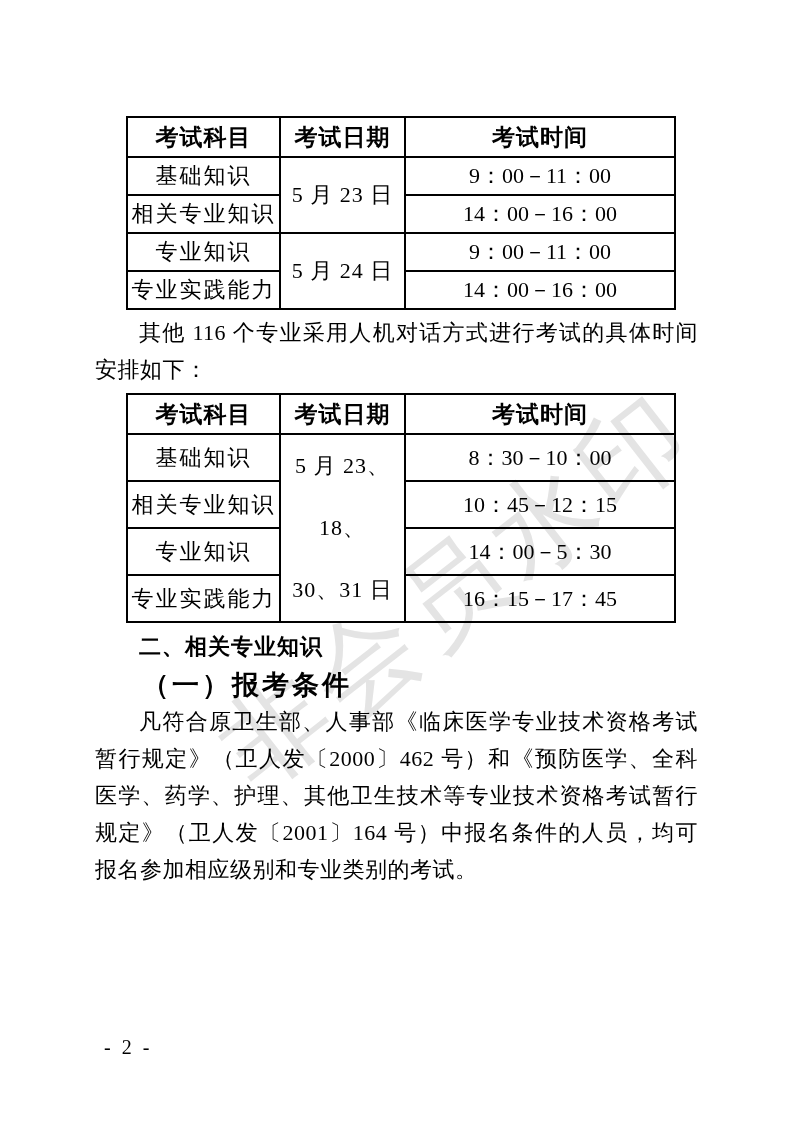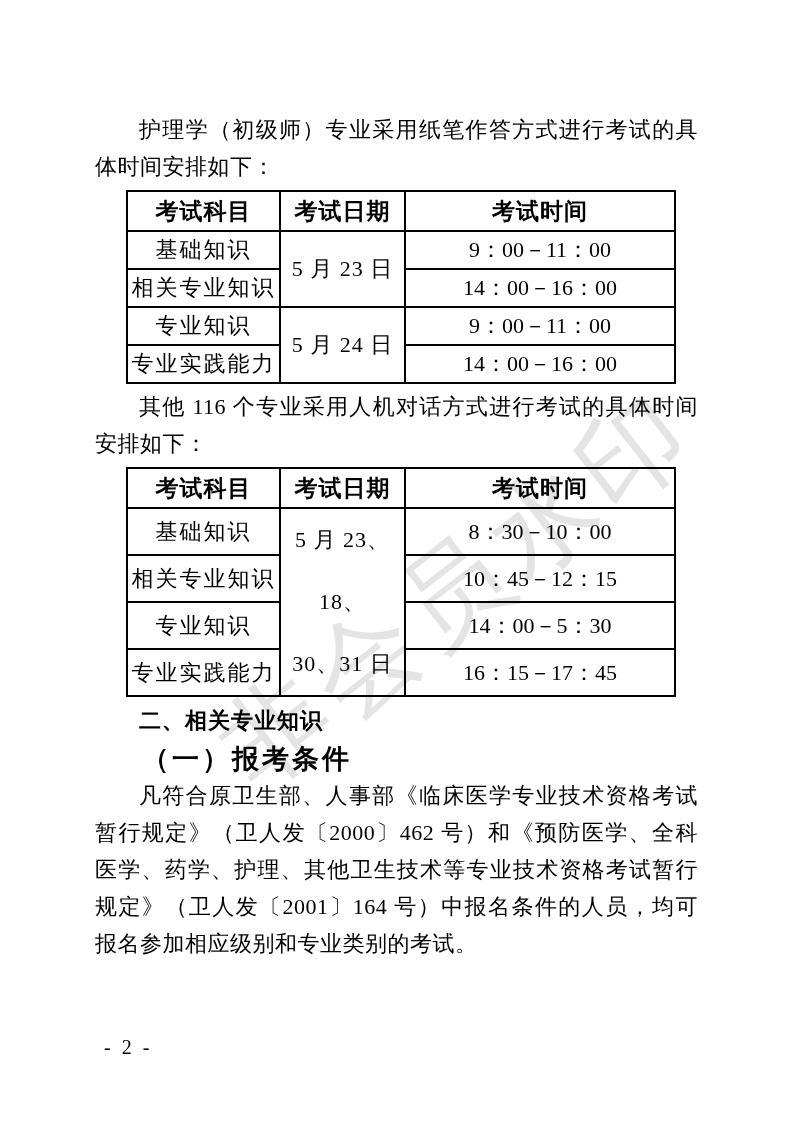--- a/index.html
+++ b/index.html
@@ -106,21 +106,20 @@
 </style>
 </head>
 <body>
 
 <div class="page">
 
   <div class="watermark">非会员水印</div>
 
   <div class="content">
 
-    <p class="para">护理学（初级师）专业采用纸笔作答方式进行考试的具体时间安排如下：</p>
 
     <table class="exam-table t1">
       <colgroup>
         <col style="width:153px">
         <col style="width:125px">
         <col style="width:270px">
       </colgroup>
       <tbody>
           <tr>
         <th>考试科目</th>

